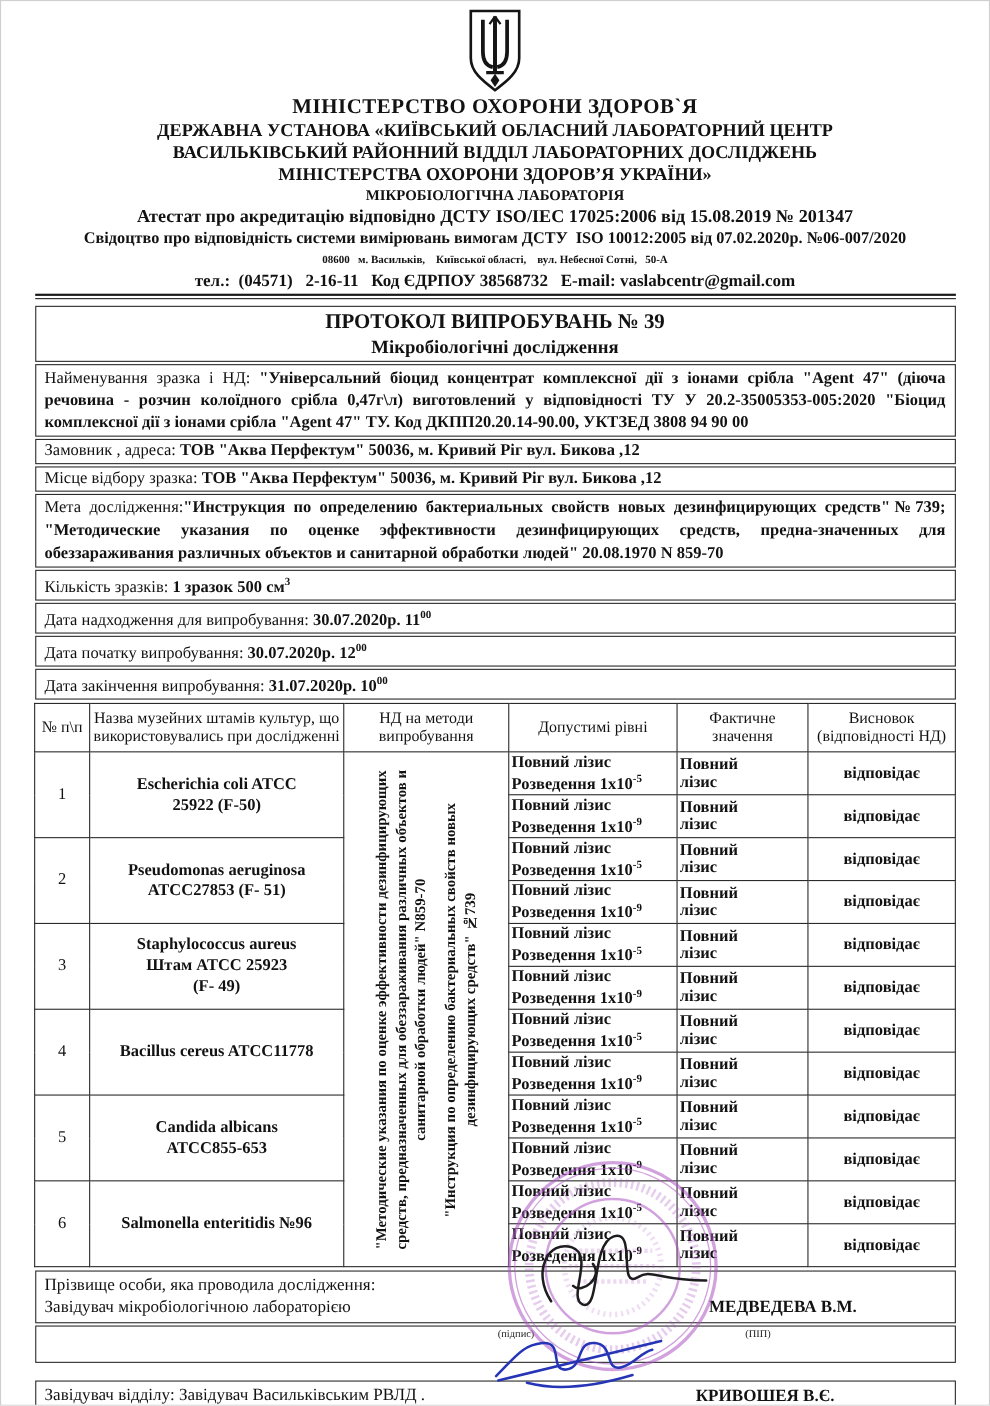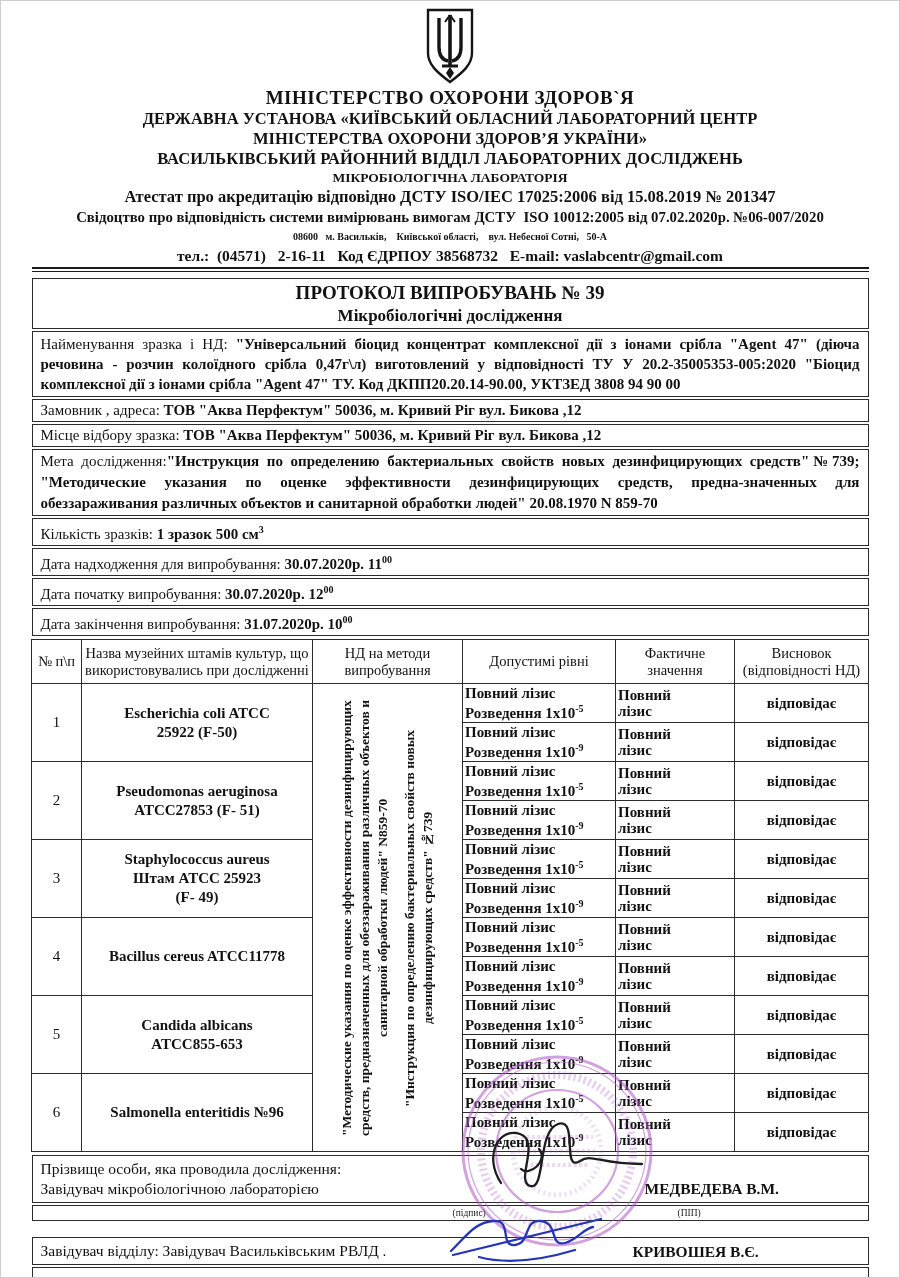--- a/index.html
+++ b/index.html
@@ -47,21 +47,21 @@
   .vtext{writing-mode:vertical-rl;transform:rotate(180deg);max-height:458px;
          font-weight:bold;font-size:13.5px;line-height:1.32;text-align:center;}
   
   .fbox{position:relative;width:837px;margin:3px auto 0;border:1.5px solid #2b2b2b;
         padding:3px 8px;box-sizing:border-box;font-size:15.5px;line-height:20px;}
   .fbox p{margin:0;font-weight:normal;}
   .sig-name{position:absolute;font-weight:bold;font-size:15.5px;}
   .name1{left:612px;bottom:3px;}
   .name2{left:600px;top:4px;}
   .thin{position:relative;width:837px;margin:2px auto 16px;border:1.5px solid #2b2b2b;
-        height:16px;box-sizing:border-box;font-size:9.5px;line-height:12px;color:#222;padding-left:48px;}
+        height:34px;box-sizing:border-box;font-size:9.5px;line-height:12px;color:#222;padding-left:48px;}
   .thin .cap1{position:absolute;left:420px;top:1px;}
   .thin .cap2{position:absolute;left:645px;top:1px;}
   
   .overlay{position:absolute;left:0;top:0;width:900px;height:1278px;pointer-events:none;z-index:6;}
 </style>
 </head>
 <body>
 
 <div class="page">
 
@@ -69,22 +69,22 @@
     <path d="M8,3 H52 V46 C52,58 42,66 30,75 C18,66 8,58 8,46 Z" fill="none" stroke="#151515" stroke-width="2.4"></path>
     <path d="M30,8 V58" fill="none" stroke="#151515" stroke-width="3.6"></path>
     <path d="M19,11 V40 C19,49 23,53 28,54" fill="none" stroke="#151515" stroke-width="3.4"></path>
     <path d="M41,11 V40 C41,49 37,53 32,54" fill="none" stroke="#151515" stroke-width="3.4"></path>
     <path d="M30,8 L25,15 M30,8 L35,15" fill="none" stroke="#151515" stroke-width="2"></path>
     <path d="M22,59 H38" fill="none" stroke="#151515" stroke-width="3"></path>
     <path d="M30,60 L26,66 L30,72 L34,66 Z" fill="#151515"></path>
   </svg>
   <p class="hline ministry">МІНІСТЕРСТВО ОХОРОНИ ЗДОРОВ`Я</p>
   <p class="hline orgline">ДЕРЖАВНА УСТАНОВА «КИЇВСЬКИЙ ОБЛАСНИЙ ЛАБОРАТОРНИЙ ЦЕНТР</p>
+  <p class="hline orgline">ВАСИЛЬКІВСЬКИЙ РАЙОННИЙ ВІДДІЛ ЛАБОРАТОРНИХ ДОСЛІДЖЕНЬ</p>
   <p class="hline orgline">МІНІСТЕРСТВА ОХОРОНИ ЗДОРОВ’Я УКРАЇНИ»</p>
-  <p class="hline orgline">ВАСИЛЬКІВСЬКИЙ РАЙОННИЙ ВІДДІЛ ЛАБОРАТОРНИХ ДОСЛІДЖЕНЬ</p>
   <p class="hline lablab">МІКРОБІОЛОГІЧНА ЛАБОРАТОРІЯ</p>
   <p class="hline accred">Атестат про акредитацію відповідно ДСТУ ISO/ІЕС 17025:2006 від 15.08.2019 № 201347</p>
   <p class="hline certif">Свідоцтво про відповідність системи вимірювань вимогам ДСТУ  ISO 10012:2005 від 07.02.2020р. №06-007/2020</p>
   <p class="hline addr">08600   м. Васильків,    Київської області,    вул. Небесної Сотні,   50-А</p>
   <p class="hline contact">тел.:  (04571)   2-16-11   Код ЄДРПОУ 38568732   E-mail: vaslabcentr@gmail.com</p>
   <div class="double-rule"></div>
 
   <div class="ibox title-box">
     <p class="t1">ПРОТОКОЛ ВИПРОБУВАНЬ № 39</p>
     <p class="t3">Мікробіологічні дослідження</p>

